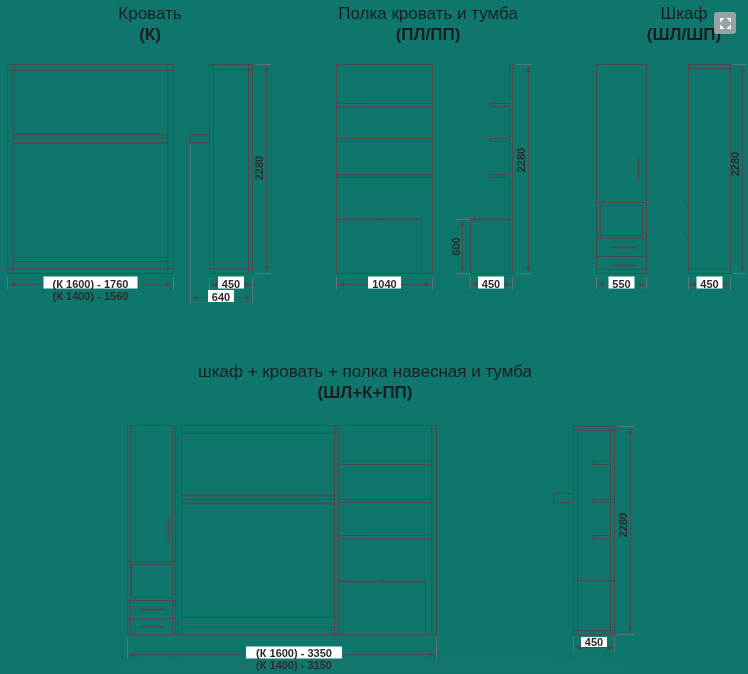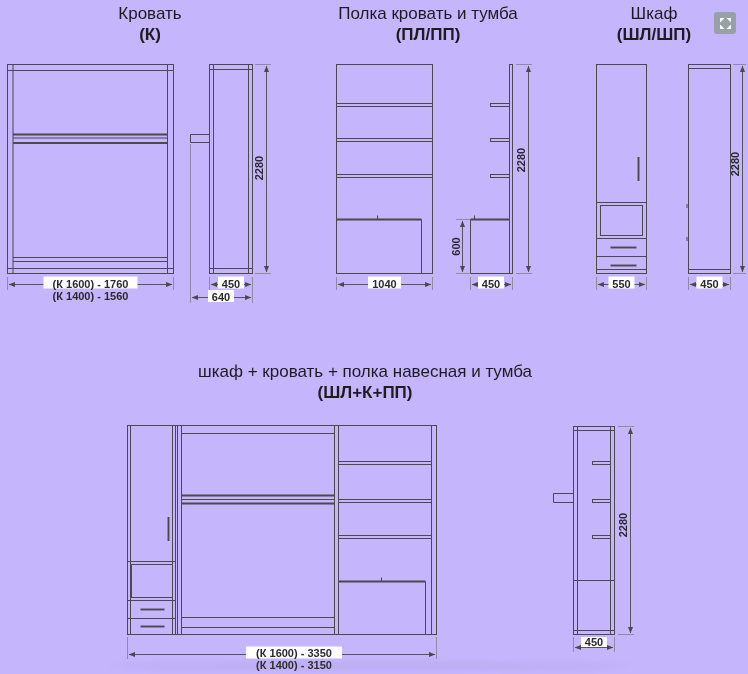--- a/index.html
+++ b/index.html
@@ -1,18 +1,18 @@
 <!DOCTYPE html>
 <html style="--line: #4a4a4a; --text: #2b2b2b; --icon_bg: #99a1a8;"><head>
 <meta charset="utf-8">
 <style>
   :root { --line:#4a4a4a; --text:#2b2b2b; --icon_bg:#99a1a8; }
   * { box-sizing:border-box; }
   body { margin:0; background:#e8e8e8; }
-  .page { position:relative; width:748px; height:674px; background:#c4b5fd;
+  .page { position:relative; width:748px; height:674px; background:#0f766e;
           font-family:"Liberation Sans", sans-serif; overflow:hidden; }
   .title { position:absolute; transform:translateX(-50%); text-align:center;
            color:#1d1d1d; font-size:17px; line-height:21px; white-space:nowrap; }
   .title .code { font-weight:700; }
   svg.canvas { position:absolute; left:0; top:0; }
   .ln  { stroke:var(--line); stroke-width:1; fill:none; }
   .th  { stroke-width:1.9; }
   .dim { stroke:var(--line); stroke-width:0.9; fill:none;
          marker-start:url(#arw); marker-end:url(#arw); }
   .ext { stroke:#787878; stroke-width:0.7; fill:none; }
@@ -30,21 +30,21 @@
 <div class="page">
 
   <div class="title" style="left:150px; top:3px;">
     <div>Кровать</div>
     <div class="code">(К)</div>
   </div>
   <div class="title" style="left:428px; top:3px;">
     <div>Полка кровать и тумба</div>
     <div class="code">(ПЛ/ПП)</div>
   </div>
-  <div class="title" style="left:654px; top:3px;text-align:center;">
+  <div class="title" style="left:684px; top:3px;text-align:center;">
     <div>Шкаф</div>
     <div class="code">(ШЛ/ШП)</div>
   </div>
   <div class="title" style="left:365px; top:361px;text-align:center;">
     <div>шкаф + кровать + полка навесная и тумба</div>
     <div class="code">(ШЛ+К+ПП)</div>
   </div>
 
   <button class="expand-btn">
     <svg width="13" height="13" viewBox="0 0 12 12">

